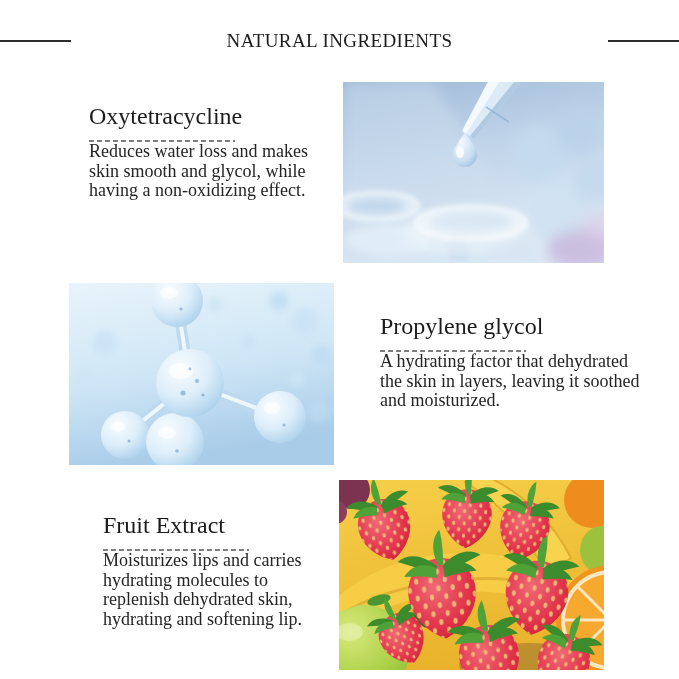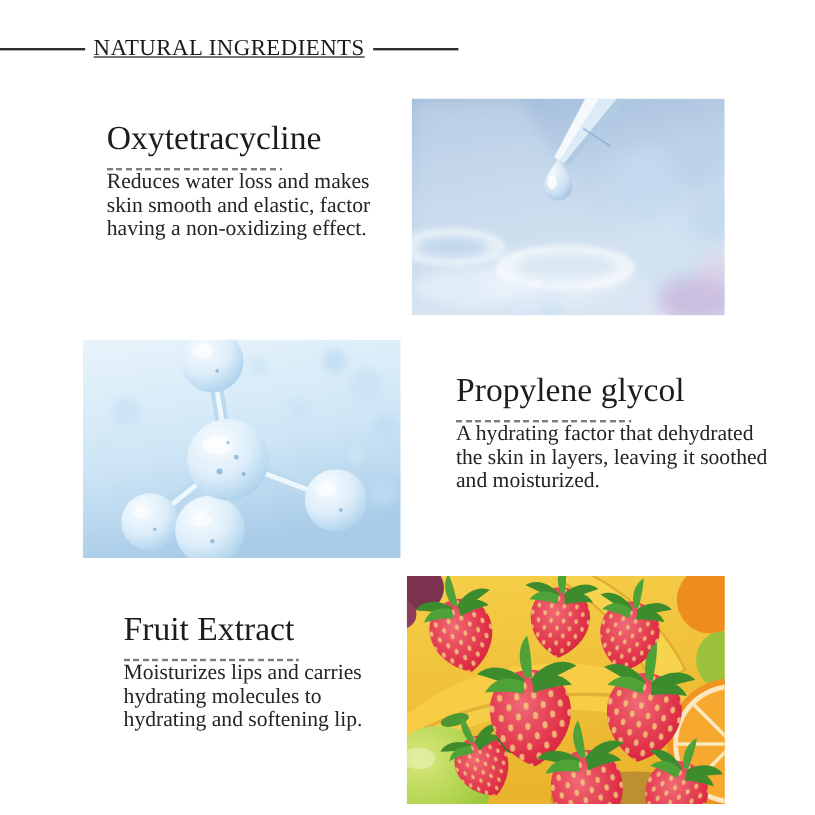--- a/index.html
+++ b/index.html
@@ -1,24 +1,24 @@
 <!DOCTYPE html>
 <html><head>
 <meta charset="utf-8">
 <style>
   html,body{margin:0;padding:0;background:#ffffff;}
   .canvas{
     position:relative;width:679px;height:679px;background:#ffffff;
     font-family:"Liberation Serif","DejaVu Serif",serif;color:#1f1f1f;overflow:hidden;
   }
-  .title-row{position:absolute;top:30px;left:0;width:100%;display:flex;align-items:center;justify-content:flex-start;gap:7px;text-decoration:underline;}
+  .title-row{position:absolute;top:30px;left:0;width:100%;display:flex;align-items:center;justify-content:space-between;gap:21px;}
   .title-rule{width:71px;height:2px;background:#2d2d2d;}
   .page-title{font-size:19px;letter-spacing:.4px;color:#1b1b1b;white-space:nowrap;}
   .section{position:absolute;}
-  .sec-heading{margin:0;font-size:28px;font-weight:400;line-height:28px;color:#1c1c1c;}
+  .sec-heading{margin:0;font-size:24px;font-weight:400;line-height:28px;color:#1c1c1c;}
   .dashed-divider{margin-top:10px;width:146px;height:2px;
     background:repeating-linear-gradient(90deg,#7d7d7d 0 5px,transparent 5px 8px);}
   .sec-desc{font-size:18px;line-height:19.5px;color:#242424;}
   .photo{position:absolute;overflow:hidden;}
   .photo svg{display:block;width:100%;height:100%;}
   #sec1{left:89px;top:102px;width:252px;}
   #sec2{left:380px;top:312px;width:300px;}
   #sec3{left:103px;top:511px;width:262px;}
   #img1{left:343px;top:82px;width:261px;height:181px;}
   #img2{left:69px;top:283px;width:265px;height:182px;}
@@ -33,21 +33,21 @@
     <span class="title-rule"></span>
     <span class="page-title">NATURAL INGREDIENTS</span>
     <span class="title-rule"></span>
   </div>
 
   <div class="section" id="sec1">
     <h2 class="sec-heading">Oxytetracycline</h2>
     <div class="dashed-divider"></div>
     <div class="sec-desc">
       <div>Reduces water loss and makes</div>
-      <div>skin smooth and elastic, factor</div>
+      <div>skin smooth and glycol, while</div>
       <div>having a non-oxidizing effect.</div>
     </div>
   </div>
 
   <div class="photo" id="img1">
     <svg viewBox="0 0 261 181" xmlns="http://www.w3.org/2000/svg">
       <defs>
         <linearGradient id="labBg" x1="0" y1="0" x2="0.3" y2="1">
           <stop offset="0" stop-color="#9fb9d8"></stop>
           <stop offset="0.45" stop-color="#bfd3e9"></stop>
@@ -175,20 +175,21 @@
       <div>and moisturized.</div>
     </div>
   </div>
 
   <div class="section" id="sec3">
     <h2 class="sec-heading">Fruit Extract</h2>
     <div class="dashed-divider"></div>
     <div class="sec-desc">
       <div>Moisturizes lips and carries</div>
       <div>hydrating molecules to</div>
+      <div>replenish dehydrated skin,</div>
       <div>hydrating and softening lip.</div>
     </div>
   </div>
 
   <div class="photo" id="img3">
     <svg viewBox="0 0 265 190" xmlns="http://www.w3.org/2000/svg">
       <defs>
         <linearGradient id="fruitBg" x1="0" y1="0" x2="0.2" y2="1">
           <stop offset="0" stop-color="#f6cf49"></stop>
           <stop offset="1" stop-color="#eab32c"></stop>

